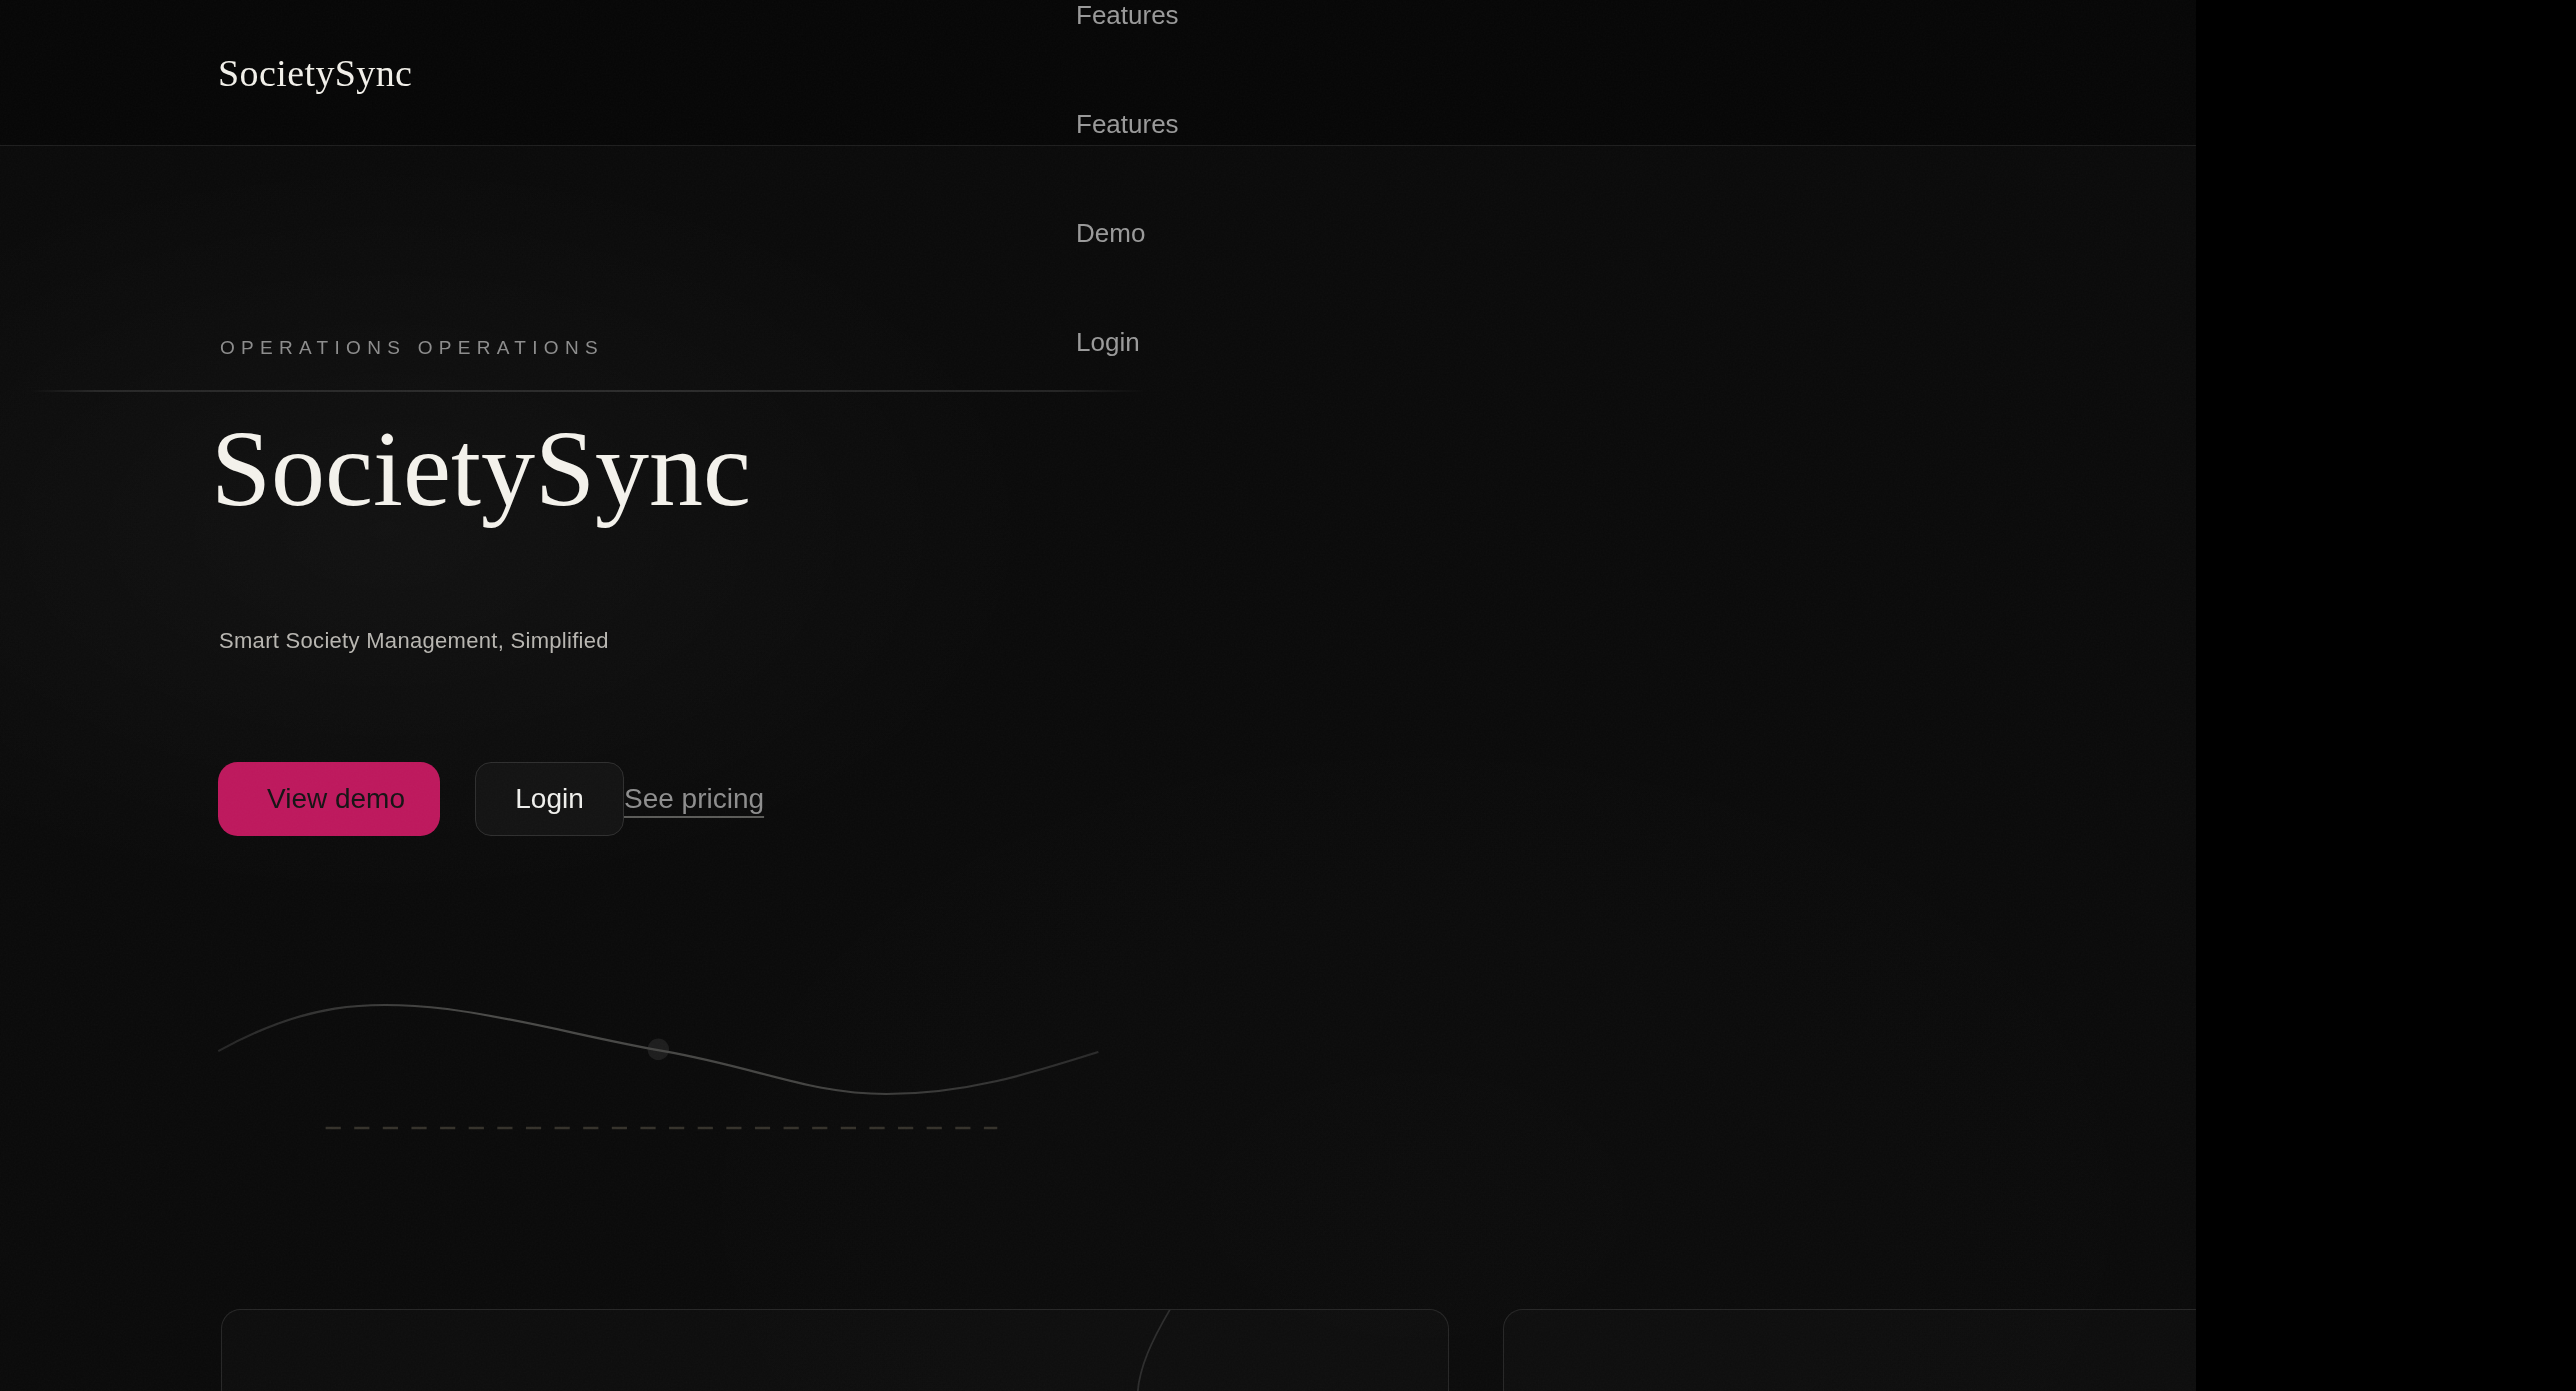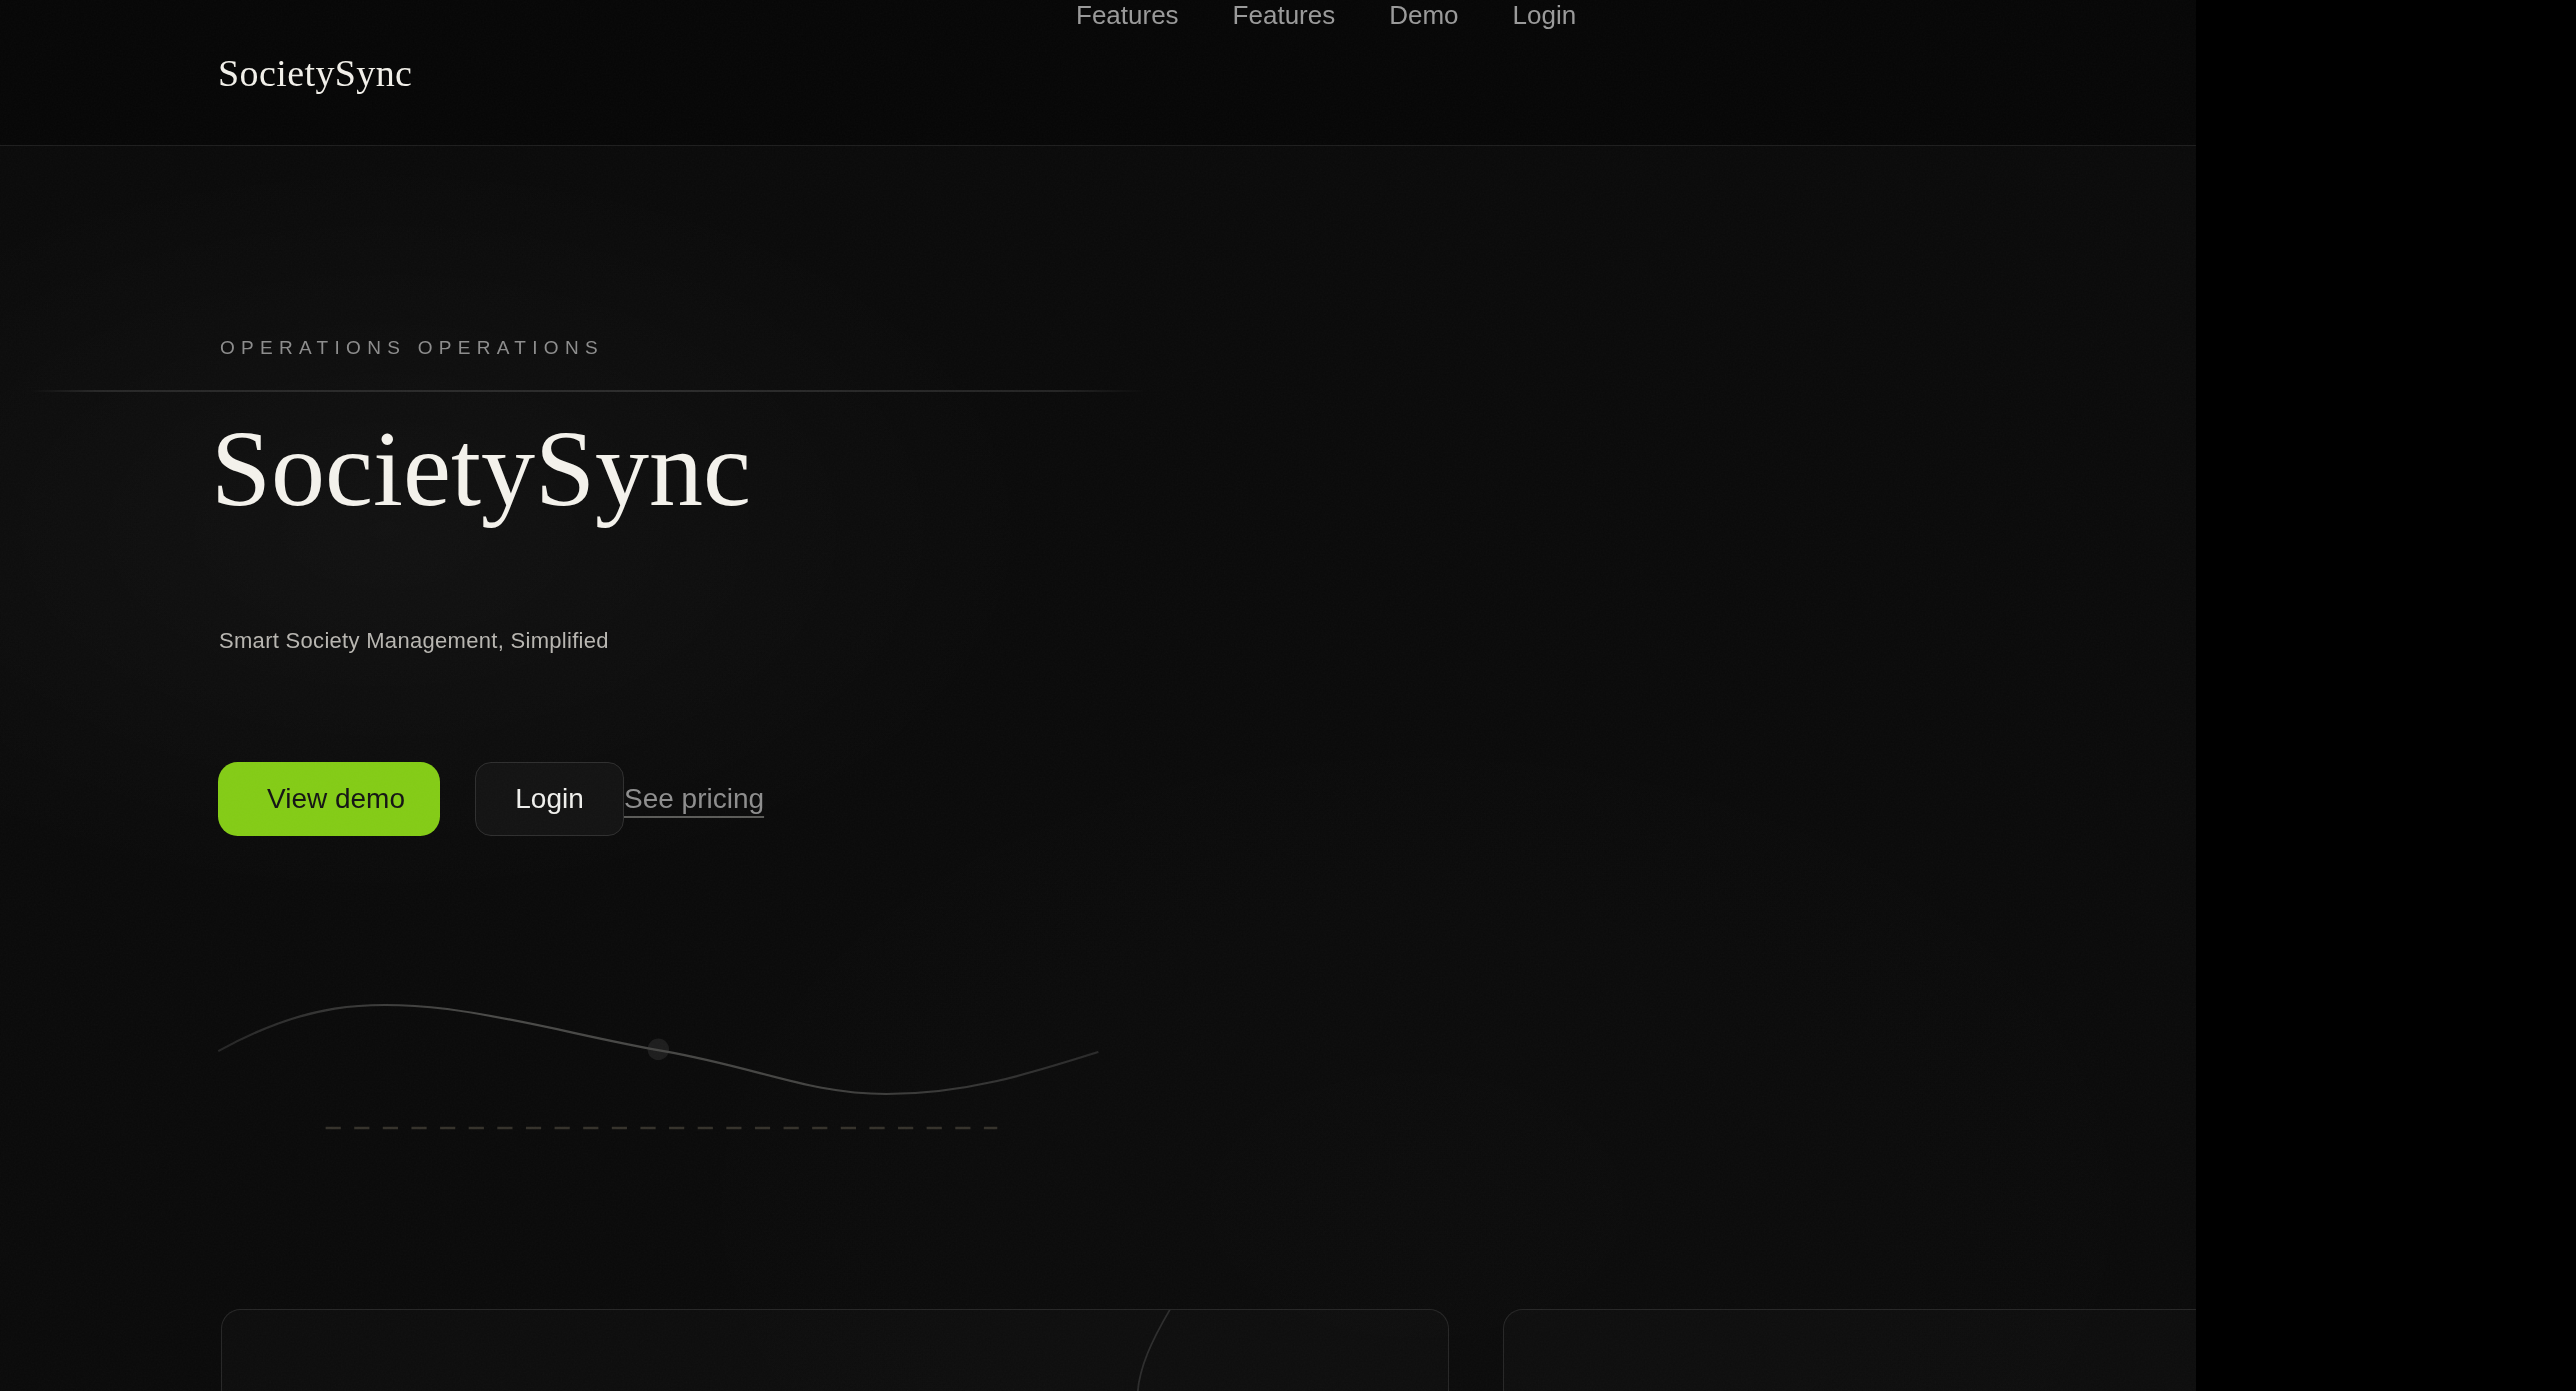--- a/index.html
+++ b/index.html
@@ -29,21 +29,21 @@
     border-bottom:0.9px solid #1e1e1e;
   }
   .logo{
     position:absolute;left:218px;top:0;height:145px;
     display:flex;align-items:center;
     font-family:"Liberation Serif","DejaVu Serif",serif;
     font-size:38px;color:#f2f0ea;letter-spacing:0.4px;
   }
   .nav{
     position:absolute;left:1076px;top:0;height:145px;
-    display:flex;align-items:flex-start;gap:54px;
+    display:flex;align-items:flex-start;gap:78px;flex-direction:column;
   }
   .nav a{
     font-size:26px;color:#9a9a9a;text-decoration:none;cursor:pointer;
   }
   .nav-login{
     position:absolute;left:2217px;top:39px;width:124px;height:65px;
     background:#ebe8e3;border:none;border-radius:19.7px;
     font-family:inherit;font-size:26px;font-weight:bold;color:#131313;
     cursor:pointer;
   }
@@ -66,21 +66,21 @@
   .hero-subtitle{
     position:absolute;left:219px;top:628px;
     font-size:22px;color:#b8b6b1;letter-spacing:0.3px;
   }
   .cta-row{
     position:absolute;left:218px;top:762px;height:74px;
     display:flex;align-items:center;
   }
   .btn-primary{
     width:222px;height:74px;border:none;border-radius:19.7px;
-    background:#84cc16;color:#141414;
+    background:#be185d;color:#141414;
     font-family:inherit;font-size:28px;font-weight:500;cursor:pointer;padding-left:20px;
   }
   .btn-secondary{
     margin-left:35px;width:149px;height:74px;border-radius:16px;
     background:#131313;border:1.8px solid #2f2f2f;color:#efefec;
     font-family:inherit;font-size:28px;font-weight:500;cursor:pointer;
   }
   .link-tertiary{
     font-size:28px;color:#8e8e8e;cursor:pointer;
     text-decoration:underline;

